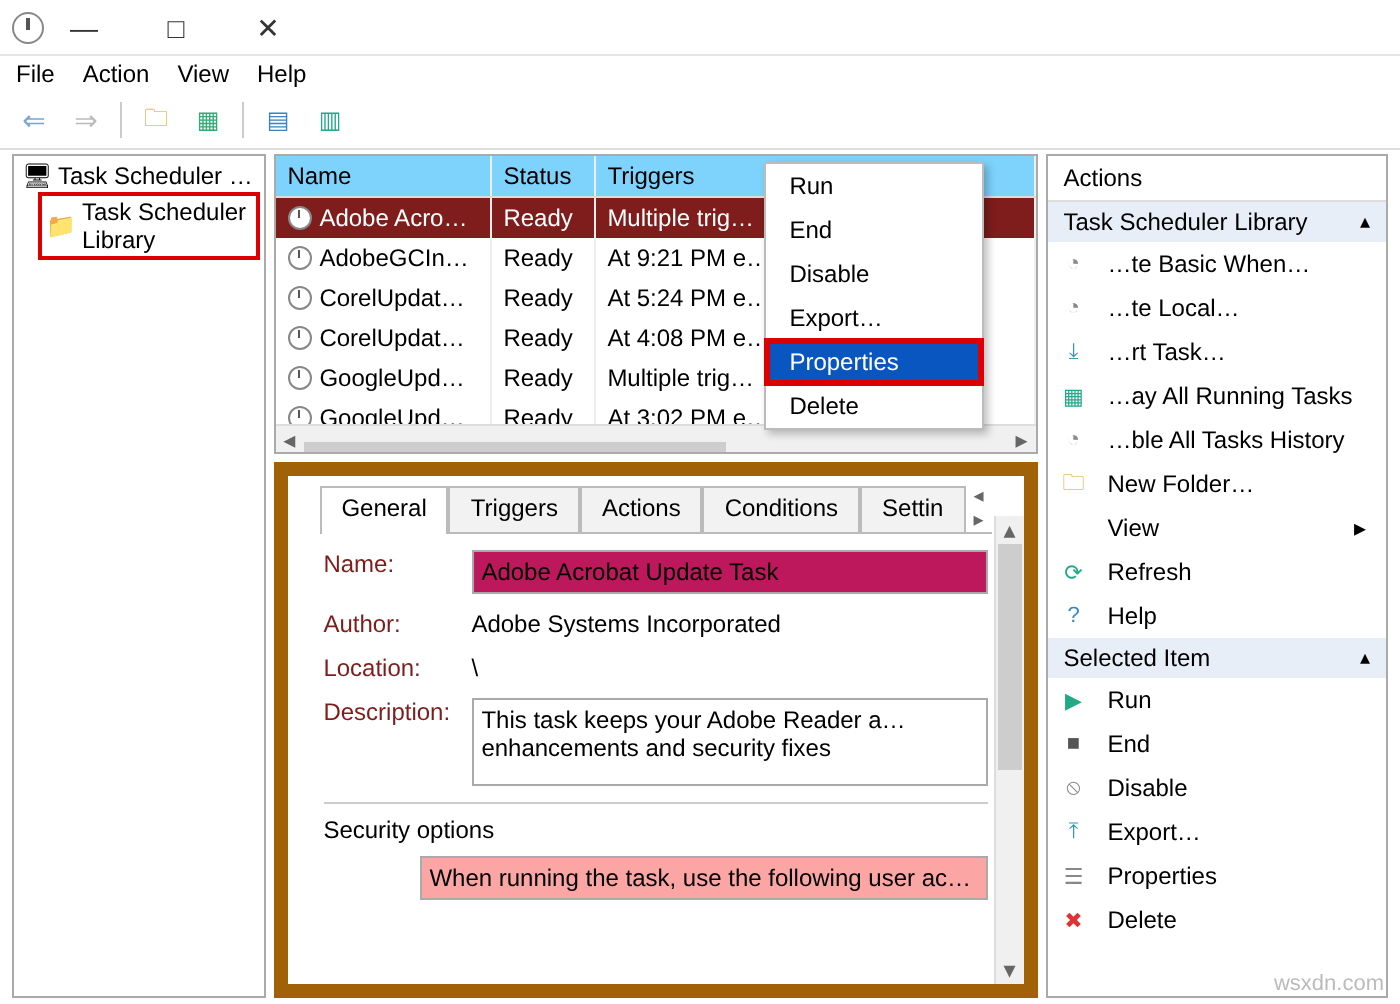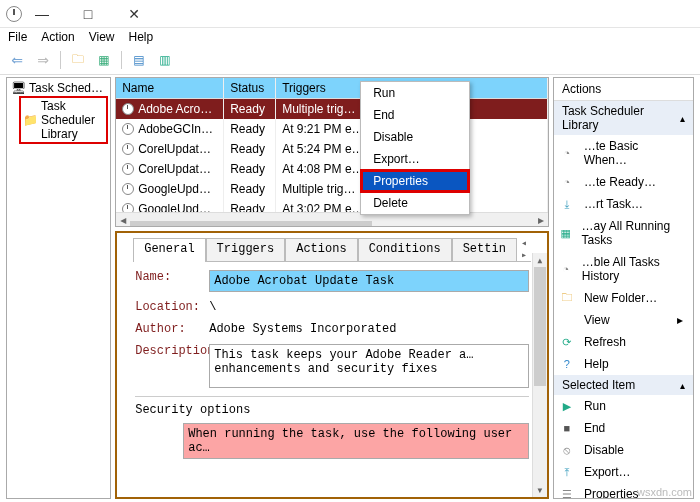--- a/index.html
+++ b/index.html
@@ -81,32 +81,32 @@
   .sb-track{ flex:1; position:relative;}
   .sb-thumb{ position:absolute; left:0; width:60%; height:12px; background:#cdcdcd; top:1px;}
   .ctxmenu{
     position:absolute; top:3px; left:244px; width:110px;
     background:#f5f5f5; border:1px solid #bbb; box-shadow:2px 2px 4px rgba(0,0,0,.25);
     z-index:50;
   }
   .ctxitem{ padding:4px 12px; background:#fff;}
   .ctxitem.hl{ background:#0a56c1; color:#fff; outline:3px solid #d00; outline-offset:-2px;}
   .details{
-    border:2px solid #a16207; flex:1; margin-top:4px; padding:4px 16px 6px;
-    overflow:hidden; position:relative;font-family:Liberation Mono, monospace;
+    border:7px solid #a16207; flex:1; margin-top:4px; padding:4px 16px 6px;
+    overflow:hidden; position:relative;
   }
   .tabs{ display:flex; border-bottom:1px solid #bbb; gap:0;}
   .tab{ padding:3px 10px 4px; border:1px solid #bbb; border-bottom:none; background:#fff; font-size:12px; position:relative; top:1px;}
   .tab:not(.active){ background:#f2f2f2; border-bottom:1px solid #bbb;}
   .tabs .nav{ margin-left:auto; align-self:center; font-size:10px; color:#666; padding:0 4px;}
   .form{ padding:8px 2px 2px; }
   .frow{ display:flex; align-items:flex-start; margin-bottom:8px;}
   .flabel{ width:74px; color:#7f1d1d;}
   .fval{ flex:1; }
-  .textbox{ border:1px solid #aaa; padding:3px 4px; background:#7dd3fc; width:100%; }
+  .textbox{ border:1px solid #aaa; padding:3px 4px; background:#be185d; width:100%; }
   .textarea{ border:1px solid #aaa; padding:3px 4px; background:#fff; height:44px; overflow:hidden; font-size:12px;}
   .secopt{ border-top:1px solid #ccc; padding-top:6px; margin-top:4px;}
   .secline{ border:1px solid #aaa; padding:3px 4px; margin-top:6px; background:#fca5a5;margin-left:48px;}
   .scrollbar-v{ position:absolute; right:0; top:20px; bottom:0; width:15px; background:#f0f0f0; border-left:1px solid #ddd; display:flex; flex-direction:column;}
   .sbv-btn{ height:14px; display:flex; align-items:center; justify-content:center; color:#666;}
   .sbv-track{ flex:1; position:relative;}
   .sbv-thumb{ position:absolute; top:0; left:1px; right:1px; height:55%; background:#cdcdcd;}
   .actions{
     width:225px; border:1px solid #aaa; margin:2px 6px 2px 2px; display:flex; flex-direction:column;
     overflow:hidden;
@@ -241,26 +241,26 @@
         <div class="nav">◂ ▸</div>
       </div>
       <div class="form">
         <div class="frow">
           <div class="flabel">Name:</div>
           <div class="fval">
               <div class="textbox">Adobe Acrobat Update Task</div>
             </div>
         </div>
         <div class="frow">
+          <div class="flabel">Author:</div>
+          <div class="fval">Adobe Systems Incorporated</div>
+        </div>
+        <div class="frow">
           <div class="flabel">Location:</div>
           <div class="fval">\</div>
-        </div>
-        <div class="frow">
-          <div class="flabel">Author:</div>
-          <div class="fval">Adobe Systems Incorporated</div>
         </div>
         <div class="frow">
           <div class="flabel">Description:</div>
           <div class="fval">
               <div class="textarea">This task keeps your Adobe Reader a… enhancements and security fixes</div>
             </div>
         </div>
         <div class="secopt">
           <div>Security options</div>
           <div class="secline">When running the task, use the following user ac…</div>
@@ -282,21 +282,21 @@
       <span>Task Scheduler Library</span>
       <span class="caret">▴</span>
     </div>
     <div id="act1">
         <div class="action-row">
           <span class="ic clock">◔</span>
           <span>…te Basic When…</span>
         </div>
         <div class="action-row">
           <span class="ic clock">◔</span>
-          <span>…te Ready…</span>
+          <span>…te Local…</span>
         </div>
         <div class="action-row">
           <span class="ic import">⤓</span>
           <span>…rt Task…</span>
         </div>
         <div class="action-row">
           <span class="ic play">▦</span>
           <span>…ay All Running Tasks</span>
         </div>
         <div class="action-row">

